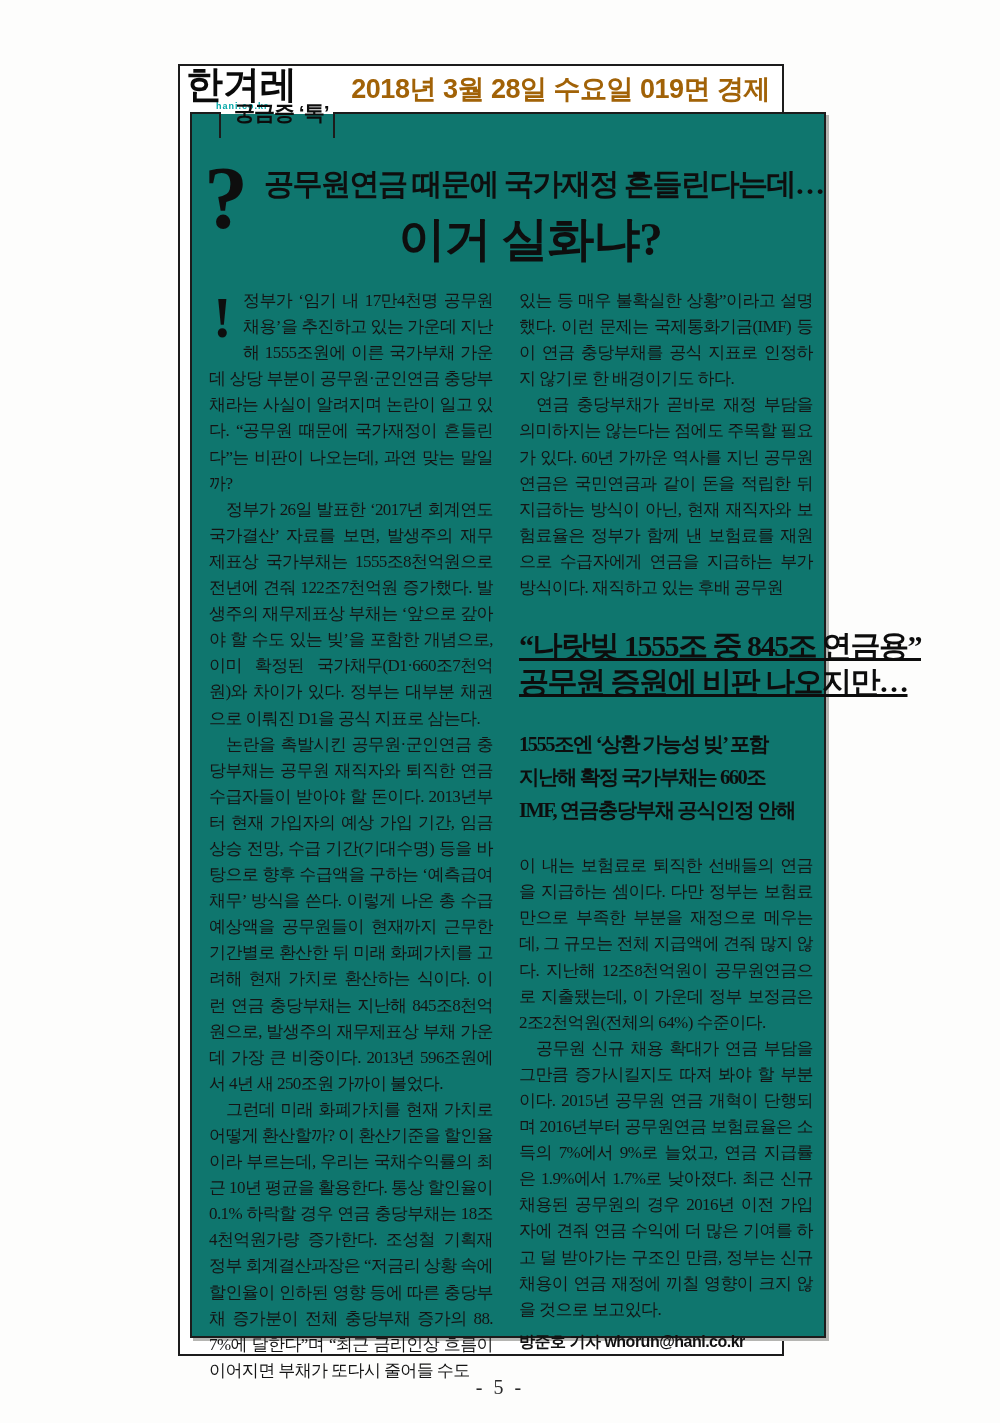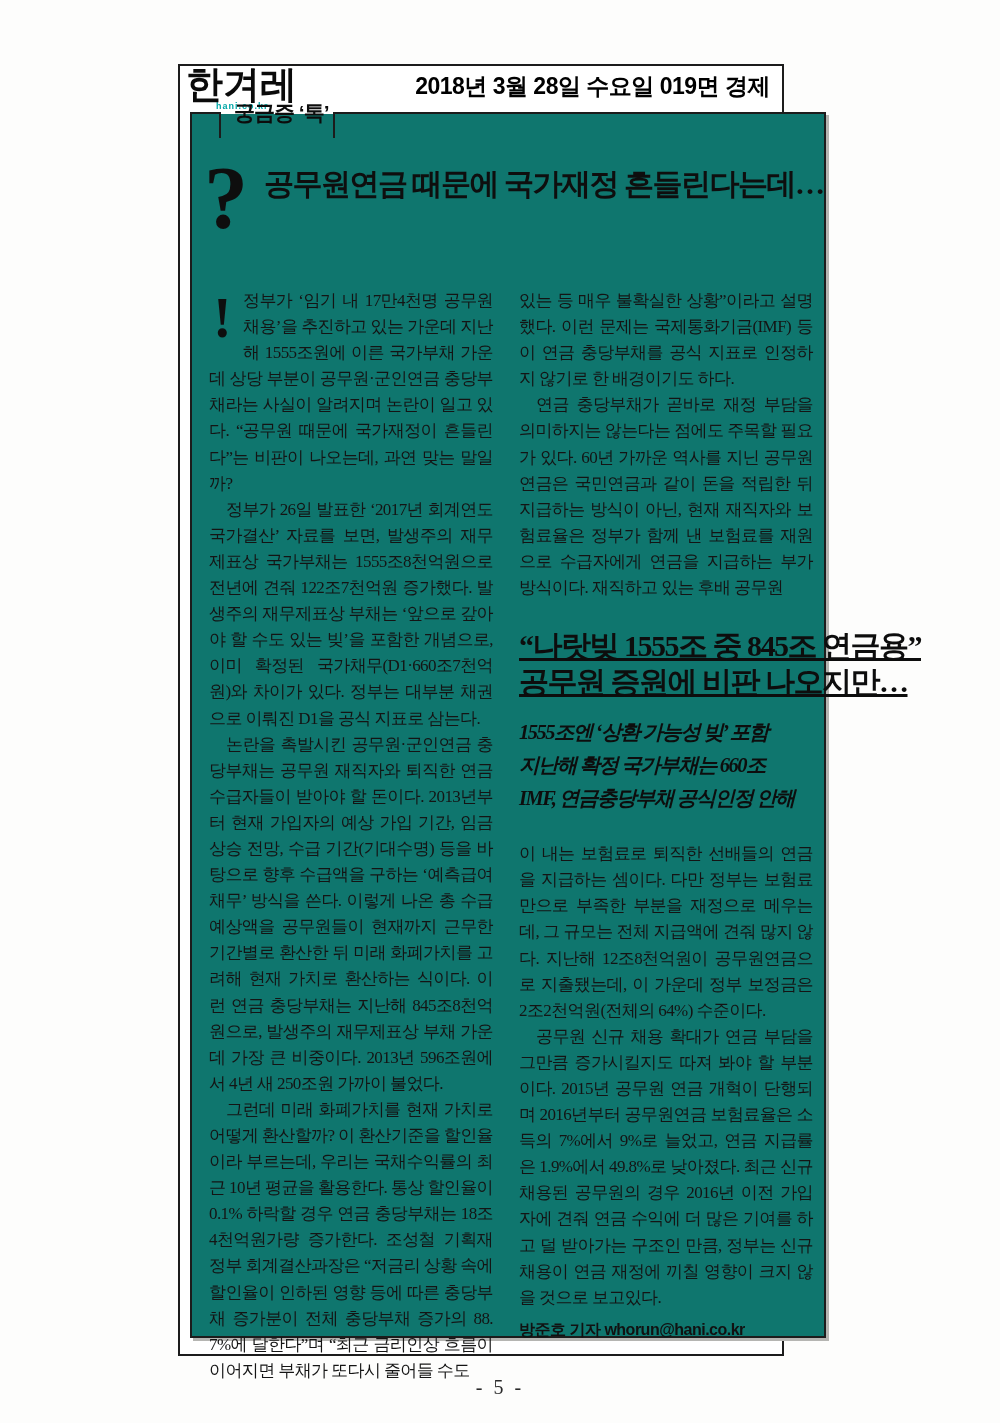--- a/index.html
+++ b/index.html
@@ -23,21 +23,21 @@
     transform:scaleY(1.02);display:inline-block;
   }
   .logo-sub{
     font-family:"Liberation Sans","DejaVu Sans",sans-serif;
     font-size:9px;font-weight:bold;color:#00a7a7;letter-spacing:1px;
     margin-left:30px;margin-top:-1px;
   }
   .dateline{
     position:absolute;top:5px;right:12px;
     font-family:"Liberation Sans","DejaVu Sans",sans-serif;
-    font-size:23px;font-weight:bold;color:#000000;letter-spacing:-0.5px;
+    font-size:27px;font-weight:bold;color:#a16207;letter-spacing:-0.5px;
   }
 
   
   .inner-box{
     position:absolute;left:10px;top:46px;width:636px;height:1226px;
     border:2px solid #1c1c1c;background:#0f766e;box-sizing:border-box;
     box-shadow:3px 3px 0 #b5b5b2;
   }
   .gap-cover{position:absolute;top:-2px;left:27px;width:116px;height:2px;background:#fff;}
   .tick{position:absolute;top:-2px;width:2px;height:26px;background:#1c1c1c;}
@@ -81,21 +81,21 @@
   p.indent{text-indent:17px;}
   .dropcap{
     float:left;font-size:56px;line-height:50px;font-weight:bold;
     padding:5px 12px 0 4px;color:#0e0e0e;
   }
 
   
   .pullquote{margin:27px 0 26px 0;font-weight:bold;color:#0d0d0d;}
   .pullquote p{margin:0;letter-spacing:-1.5px;white-space:nowrap;}
   .pq-g1 p{font-size:30px;line-height:36px;text-decoration:underline;}
-  .pq-g2{margin-top:16px;font-style:italic;}
+  .pq-g2{margin-top:28px;}
   .pq-g2 p{font-size:20.5px;line-height:33px;}
 
   .byline{
     font-family:"Liberation Sans","DejaVu Sans",sans-serif;
     font-weight:bold;font-size:16px;margin-top:9px;letter-spacing:-0.5px;color:#111;
   }
 
   
   .page-number{
     position:absolute;left:0;right:0;top:1376px;text-align:center;
@@ -114,20 +114,21 @@
   <div class="dateline">2018년 3월 28일 수요일 019면 경제</div>
 
   <div class="inner-box">
     <div class="gap-cover"></div>
     <div class="tick tick-left"></div>
     <div class="tick tick-right"></div>
     <div class="section-label">궁금증 ‘톡’</div>
 
     <div class="qmark">?</div>
     <div class="kicker">공무원연금 때문에 국가재정 흔들린다는데…</div>
+    <div class="headline-main">이거 실화냐?</div>
 
     <div class="columns">
 
       <div class="col col-left">
         <p class="body-p"><span class="dropcap">!</span><span>정부가 ‘임기 내 17만4천명 공무원 채용’을 추진하고 있는 가운데 지난해 1555조원에 이른 국가부채 가운데 상당 부분이 공무원·군인연금 충당부채라는 사실이 알려지며 논란이 일고 있다. “공무원 때문에 국가재정이 흔들린다”는 비판이 나오는데, 과연 맞는 말일까?</span></p>
         <p class="body-p indent">정부가 26일 발표한 ‘2017년 회계연도 국가결산’ 자료를 보면, 발생주의 재무제표상 국가부채는 1555조8천억원으로 전년에 견줘 122조7천억원 증가했다. 발생주의 재무제표상 부채는 ‘앞으로 갚아야 할 수도 있는 빚’을 포함한 개념으로, 이미 확정된 국가채무(D1·660조7천억원)와 차이가 있다. 정부는 대부분 채권으로 이뤄진 D1을 공식 지표로 삼는다.</p>
         <p class="body-p indent">논란을 촉발시킨 공무원·군인연금 충당부채는 공무원 재직자와 퇴직한 연금 수급자들이 받아야 할 돈이다. 2013년부터 현재 가입자의 예상 가입 기간, 임금 상승 전망, 수급 기간(기대수명) 등을 바탕으로 향후 수급액을 구하는 ‘예측급여채무’ 방식을 쓴다. 이렇게 나온 총 수급 예상액을 공무원들이 현재까지 근무한 기간별로 환산한 뒤 미래 화폐가치를 고려해 현재 가치로 환산하는 식이다. 이런 연금 충당부채는 지난해 845조8천억원으로, 발생주의 재무제표상 부채 가운데 가장 큰 비중이다. 2013년 596조원에서 4년 새 250조원 가까이 불었다.</p>
         <p class="body-p indent">그런데 미래 화폐가치를 현재 가치로 어떻게 환산할까? 이 환산기준을 할인율이라 부르는데, 우리는 국채수익률의 최근 10년 평균을 활용한다. 통상 할인율이 0.1% 하락할 경우 연금 충당부채는 18조4천억원가량 증가한다. 조성철 기획재정부 회계결산과장은 “저금리 상황 속에 할인율이 인하된 영향 등에 따른 충당부채 증가분이 전체 충당부채 증가의 88.7%에 달한다”며 “최근 금리인상 흐름이 이어지면 부채가 또다시 줄어들 수도</p>
       </div>
 
@@ -141,21 +142,21 @@
             <p>공무원 증원에 비판 나오지만…</p>
           </div>
           <div class="pq-g2">
             <p>1555조엔 ‘상환 가능성 빚’ 포함</p>
             <p>지난해 확정 국가부채는 660조</p>
             <p>IMF, 연금충당부채 공식인정 안해</p>
           </div>
         </div>
 
         <p class="body-p">이 내는 보험료로 퇴직한 선배들의 연금을 지급하는 셈이다. 다만 정부는 보험료만으로 부족한 부분을 재정으로 메우는데, 그 규모는 전체 지급액에 견줘 많지 않다. 지난해 12조8천억원이 공무원연금으로 지출됐는데, 이 가운데 정부 보정금은 2조2천억원(전체의 64%) 수준이다.</p>
-        <p class="body-p indent">공무원 신규 채용 확대가 연금 부담을 그만큼 증가시킬지도 따져 봐야 할 부분이다. 2015년 공무원 연금 개혁이 단행되며 2016년부터 공무원연금 보험료율은 소득의 7%에서 9%로 늘었고, 연금 지급률은 1.9%에서 49.8%로 낮아졌다. 최근 신규 채용된 공무원의 경우 2016년 이전 가입자에 견줘 연금 수익에 더 많은 기여를 하고 덜 받아가는 구조인 만큼, 정부는 신규채용이 연금 재정에 끼칠 영향이 크지 않을 것으로 보고있다.</p>
+        <p class="body-p indent">공무원 신규 채용 확대가 연금 부담을 그만큼 증가시킬지도 따져 봐야 할 부분이다. 2015년 공무원 연금 개혁이 단행되며 2016년부터 공무원연금 보험료율은 소득의 7%에서 9%로 늘었고, 연금 지급률은 1.9%에서 1.7%로 낮아졌다. 최근 신규 채용된 공무원의 경우 2016년 이전 가입자에 견줘 연금 수익에 더 많은 기여를 하고 덜 받아가는 구조인 만큼, 정부는 신규채용이 연금 재정에 끼칠 영향이 크지 않을 것으로 보고있다.</p>
         <div class="byline">방준호 기자 whorun@hani.co.kr</div>
       </div>
 
     </div>
   </div>
 </div>
 
 <div class="page-number">- 5 -</div>
 
 </body></html>

